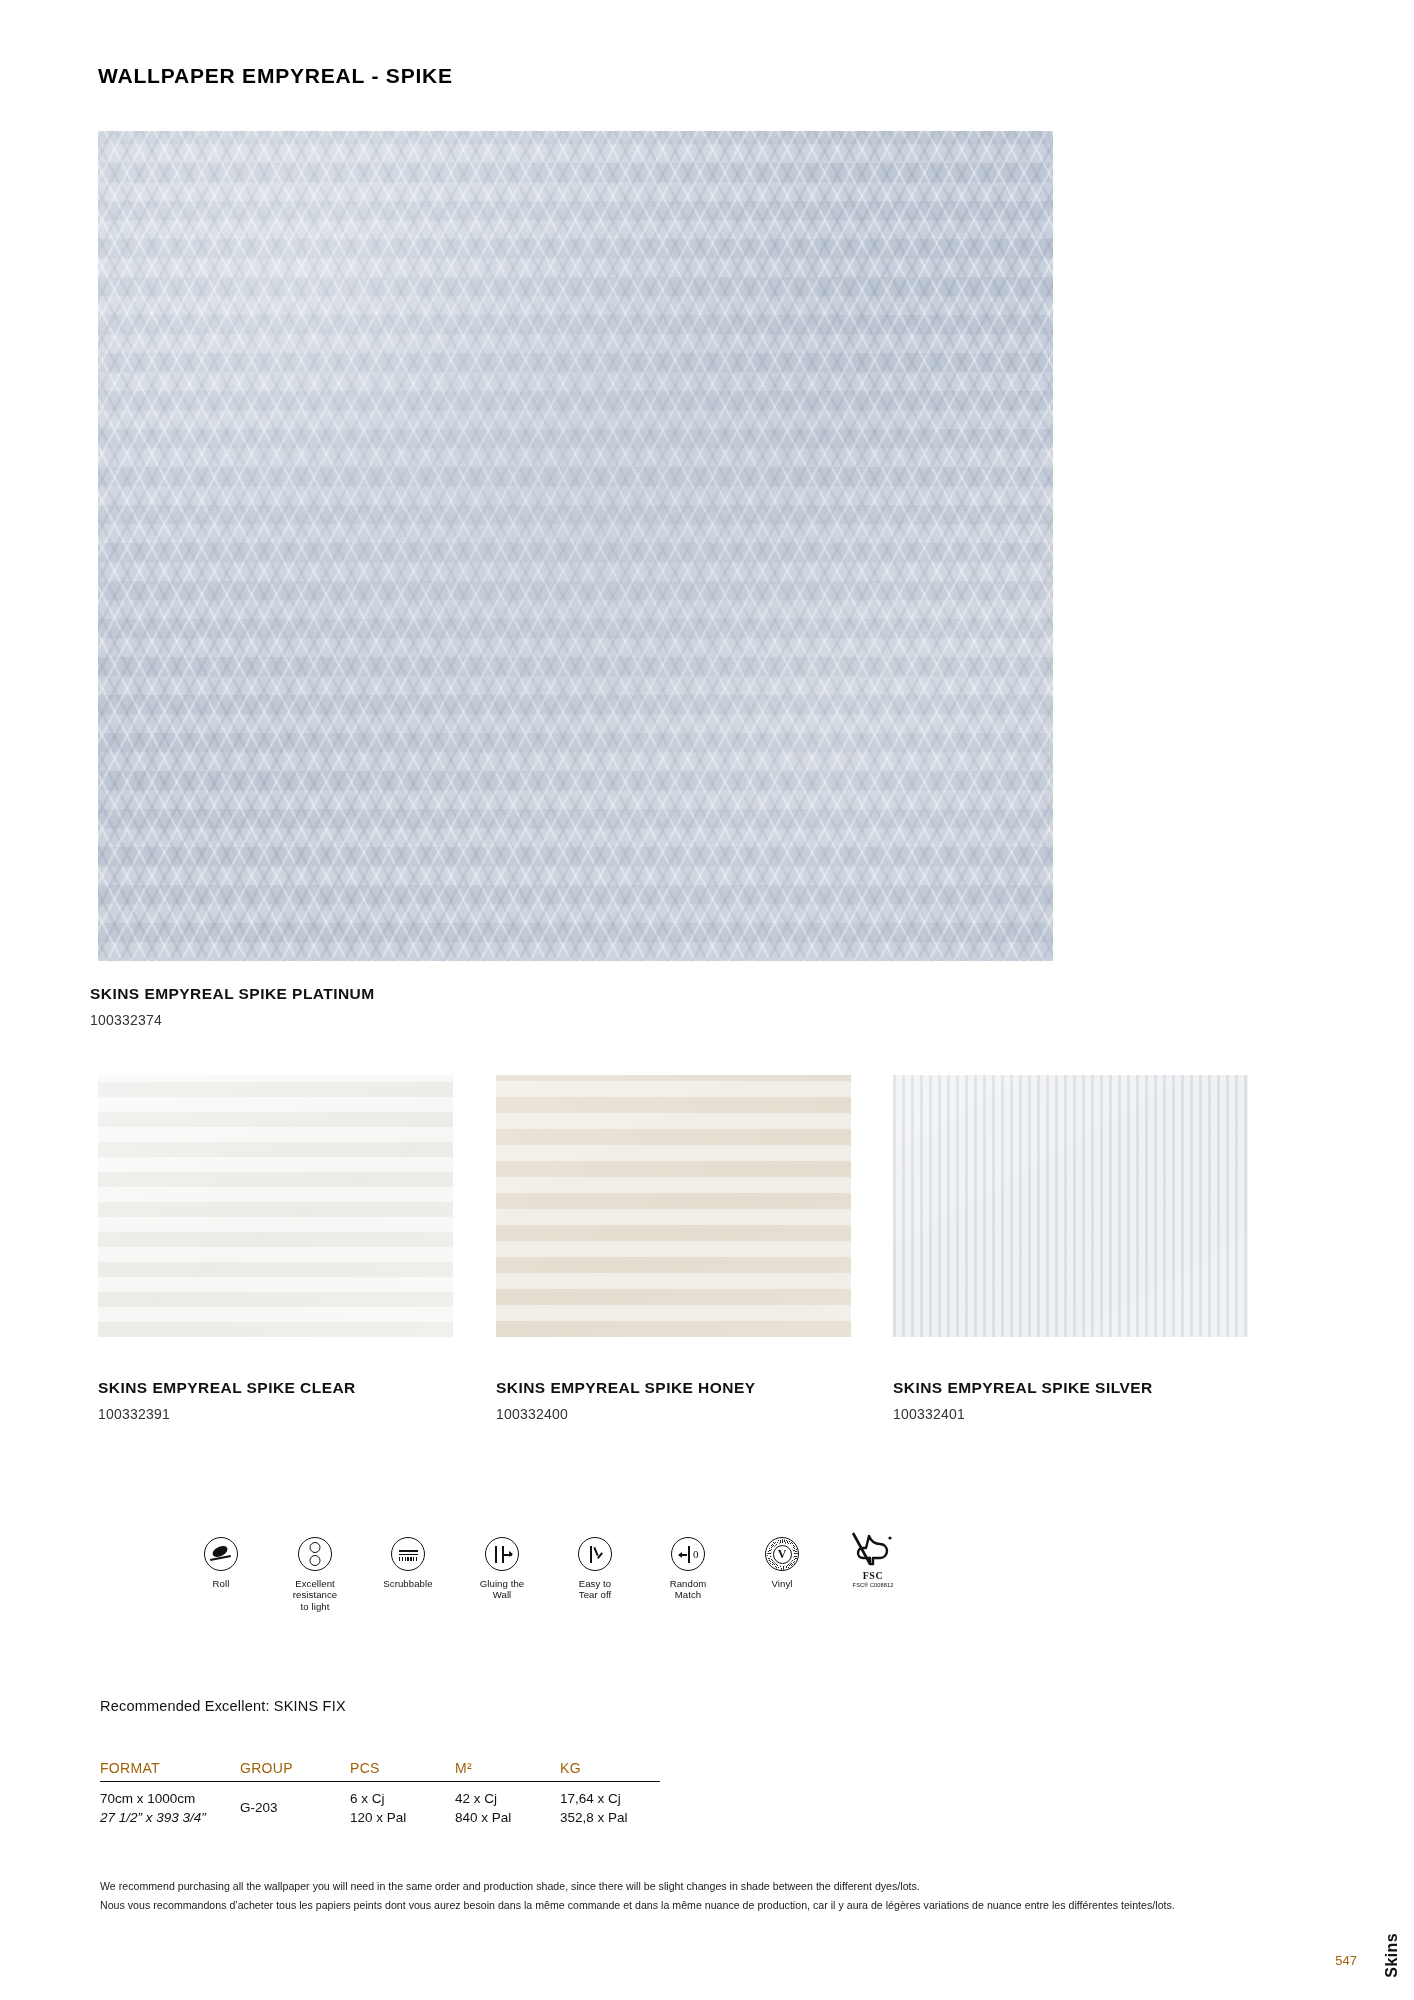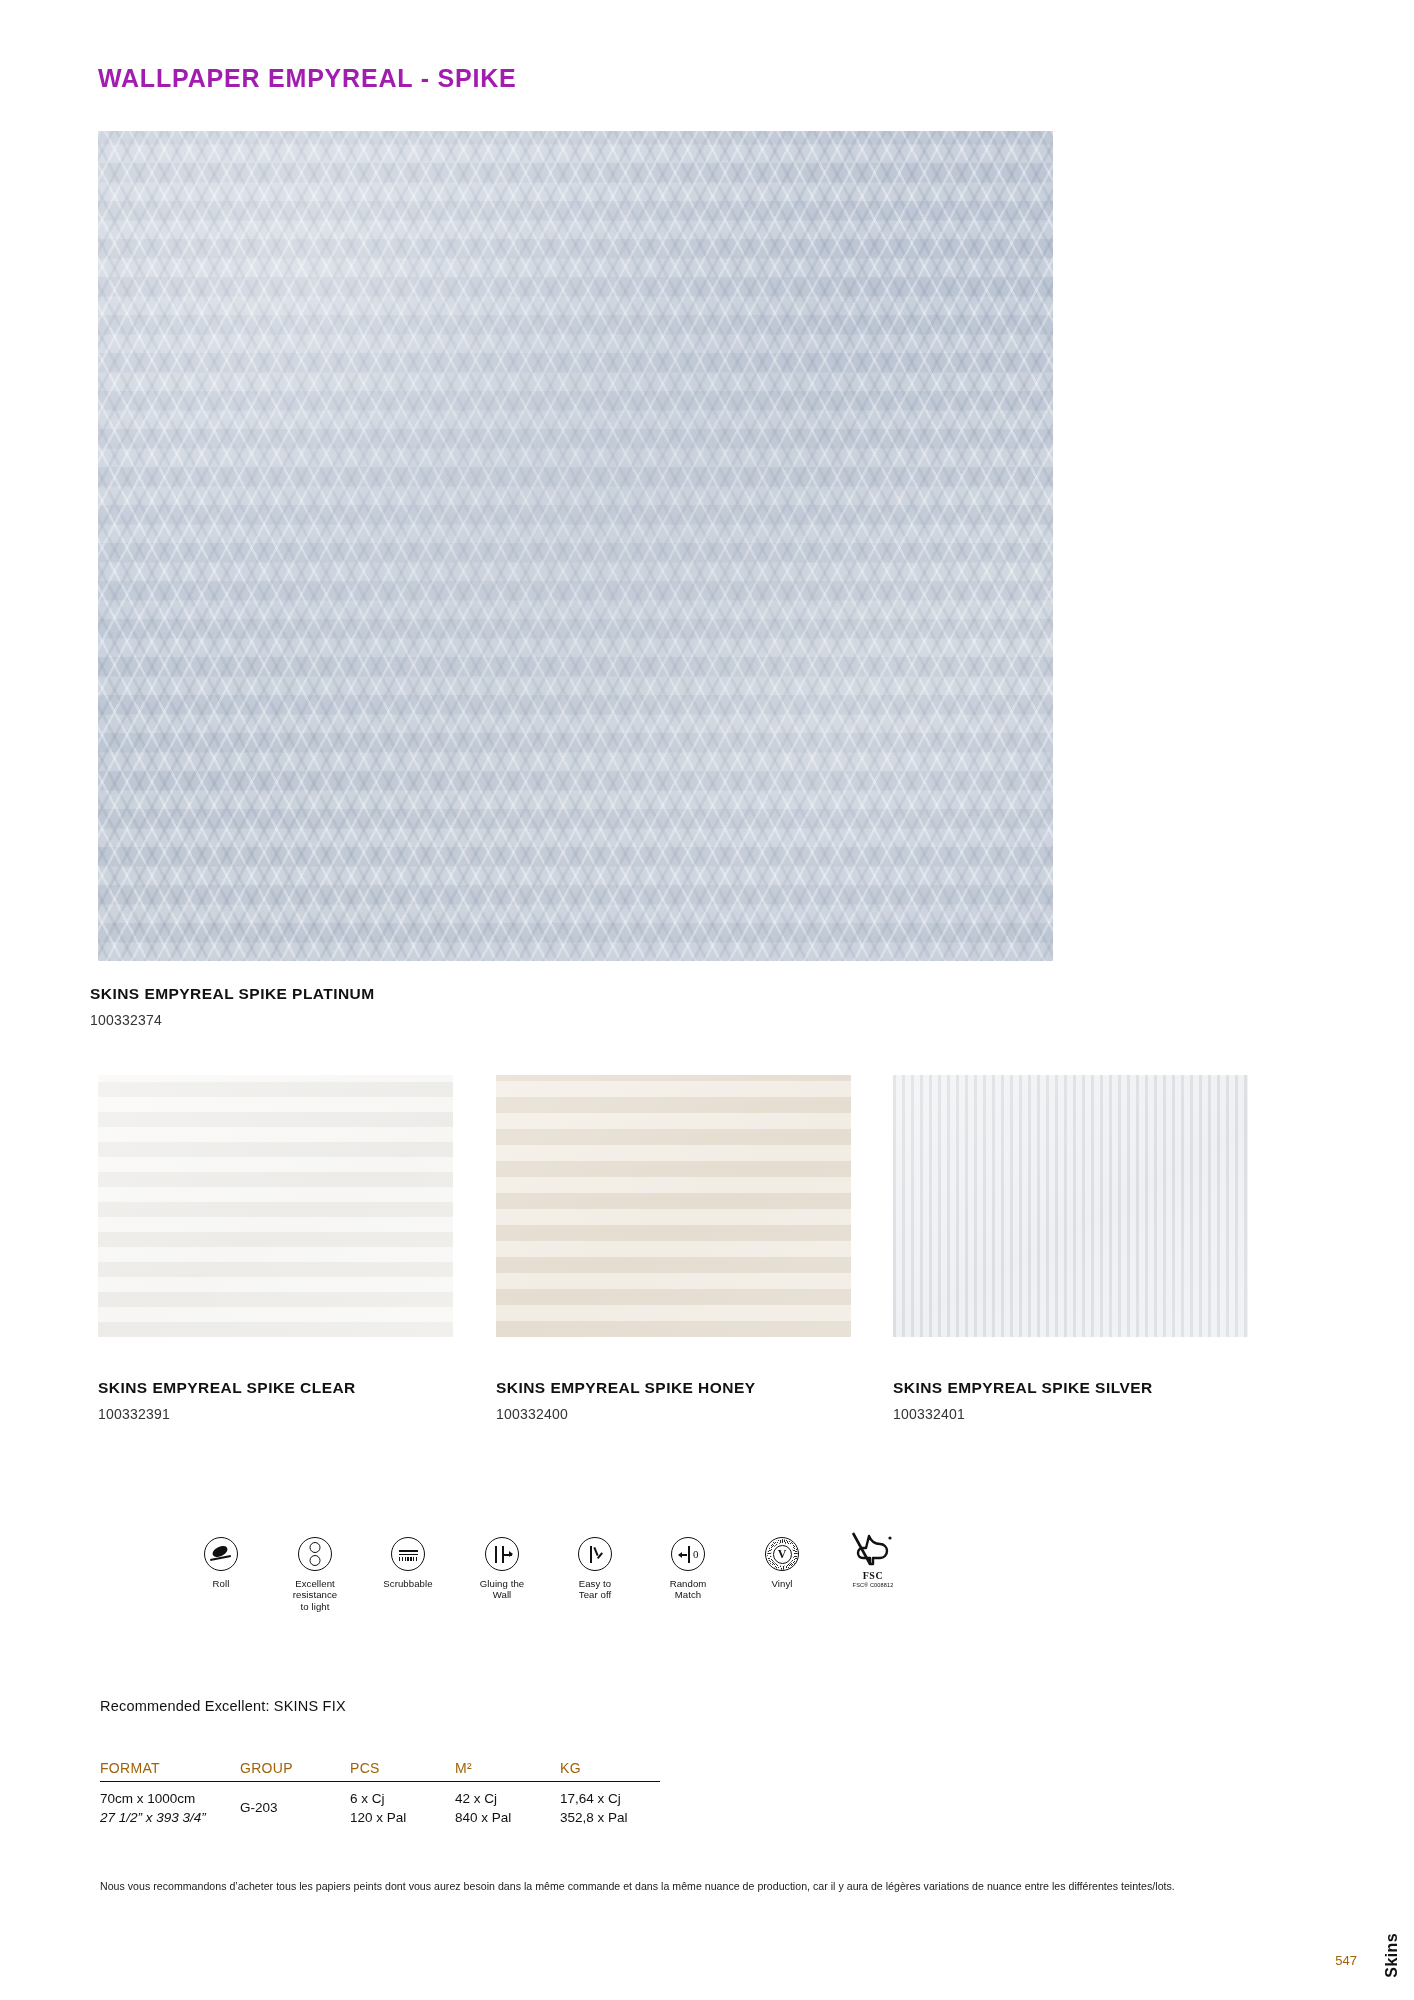--- a/index.html
+++ b/index.html
@@ -10,24 +10,24 @@
     font-family: "Liberation Sans", sans-serif;
     color: #1a1a1a;
     overflow: hidden;
   }
   .page { position: relative; width: 1414px; height: 2000px; background:#fff; }
 
   
   .page-title {
     position: absolute;
     left: 98px; top: 64px;
-    font-size: 25px;
+    font-size: 21px;
     font-weight: bold;
     letter-spacing: 0.8px;
-    color: #a21caf;
+    color: #000000;
   }
 
   
   .hero-swatch {
     position: absolute;
     left: 98px; top: 131px;
     width: 955px; height: 830px;
     background: #c3cbd8;
     background-image:
       repeating-linear-gradient(118deg,
@@ -317,19 +317,20 @@
         <div class="cell">840 x Pal</div>
       </div>
       <div class="c-kg">
         <div class="cell">17,64 x Cj</div>
         <div class="cell">352,8 x Pal</div>
       </div>
     </div>
   </div>
 
   <div class="footer">
+    <p>We recommend purchasing all the wallpaper you will need in the same order and production shade, since there will be slight changes in shade between the different dyes/lots.</p>
     <p>Nous vous recommandons d’acheter tous les papiers peints dont vous aurez besoin dans la même commande et dans la même nuance de production, car il y aura de légères variations de nuance entre les différentes teintes/lots.</p>
   </div>
 
   <div class="page-num">547</div>
   <div class="side-tab">Skins</div>
 
 </div>
 
 </body></html>

